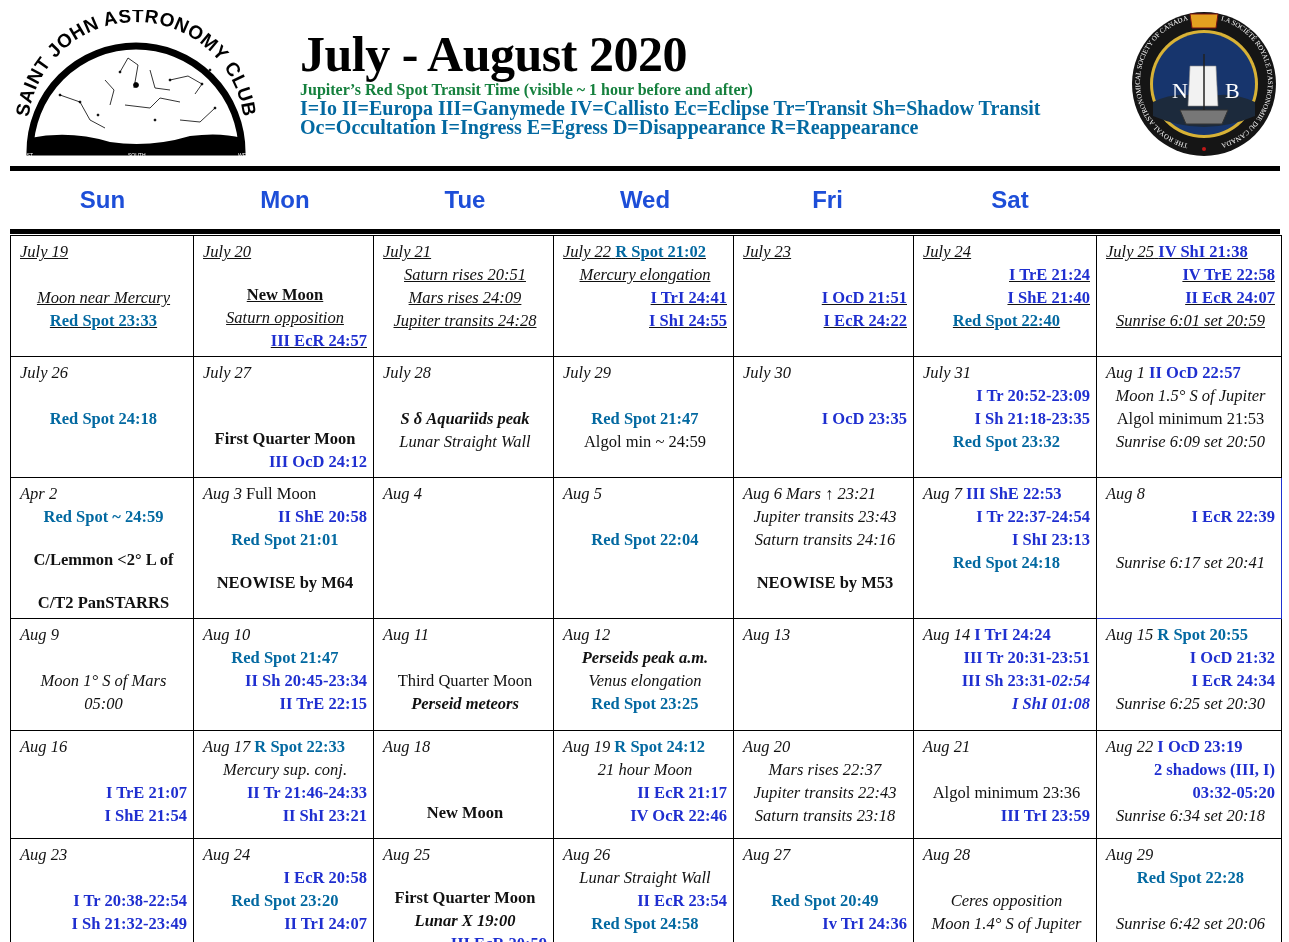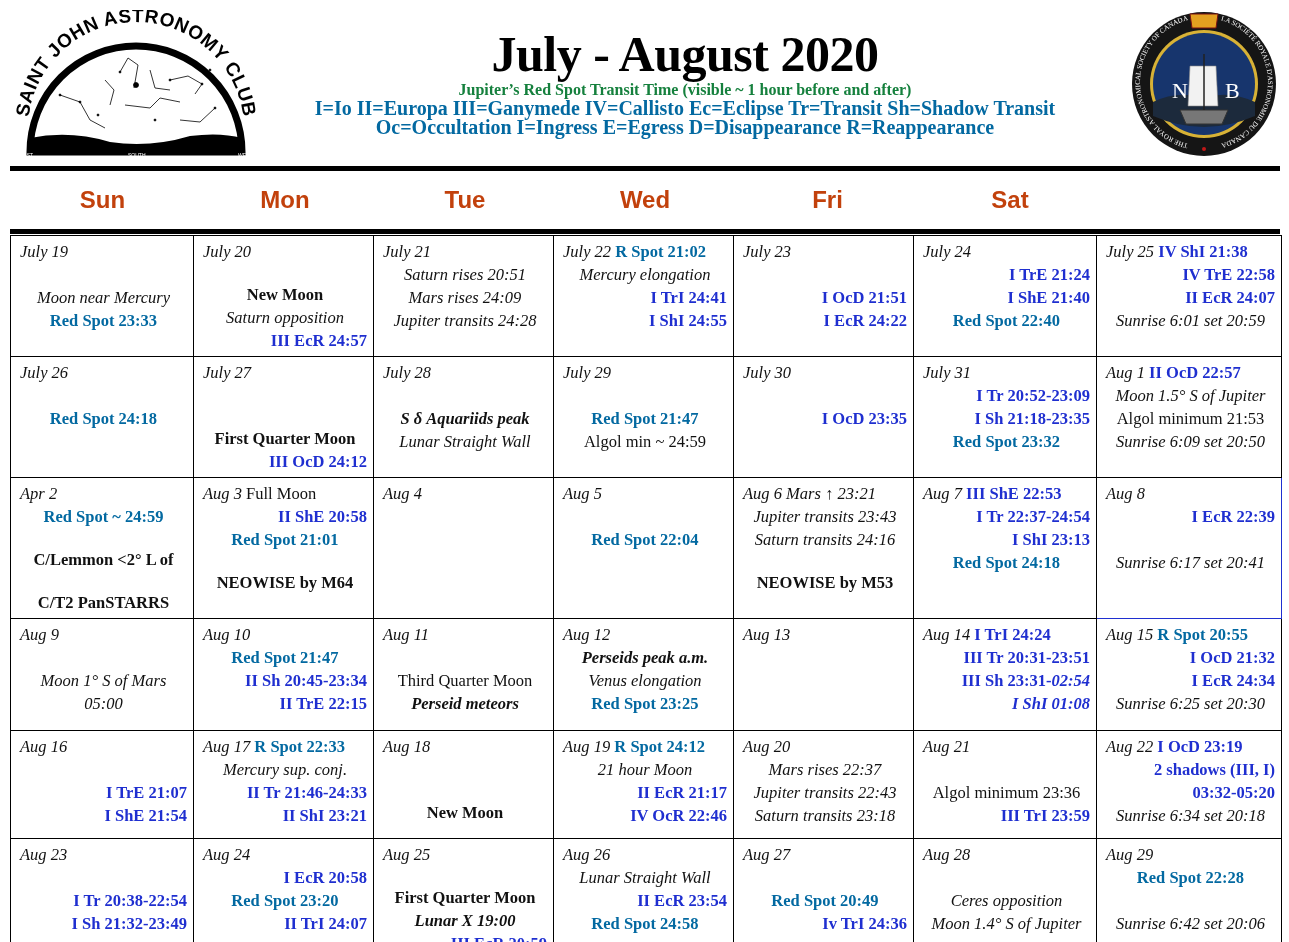--- a/index.html
+++ b/index.html
@@ -1,29 +1,29 @@
 <!DOCTYPE html>
 <html><head>
 <meta charset="utf-8">
 <style>
   html, body { margin:0; padding:0; background:#ffffff; }
   body { width:1289px; height:942px; position:relative; overflow:hidden; font-family:"Liberation Serif", serif; color:#111; }
 
   .logo-left { position:absolute; left:10px; top:10px; width:252px; height:148px; }
   .logo-right { position:absolute; left:1128px; top:6px; width:152px; height:152px; }
 
-  .title-block { position:absolute; left:300px; top:28px; width:770px; text-align:center; }
+  .title-block { position:absolute; left:300px; top:28px; width:770px; }
   .title { font-family:"Liberation Serif", serif; font-weight:bold; font-size:50px; line-height:52px; color:#000; letter-spacing:-0.5px; }
   .sub-red { font-weight:bold; font-size:16px; line-height:19px; color:#15803d; }
   .sub-blue { font-weight:bold; font-size:20px; line-height:19px; color:#0369a1; }
 
   .rule { position:absolute; left:10px; width:1270px; height:5px; background:#000; }
 
   .dow-row { position:absolute; left:10px; top:172px; width:1270px; height:56px; display:flex; }
-  .dow { font-family:"Liberation Sans", sans-serif; font-weight:bold; font-size:24px; text-align:center; line-height:56px; color:#c2410c; }
+  .dow { font-family:"Liberation Sans", sans-serif; font-weight:bold; font-size:24px; text-align:center; line-height:56px; color:#1d4ed8; }
 
   .grid { position:absolute; left:10px; top:235px; width:1271px; border-collapse:collapse; table-layout:fixed; }
   .grid td { border:1.5px solid #000; vertical-align:top; padding:4px 6px 4px 9px; text-align:center; font-size:16.5px; line-height:23px; }
   .grid td.blue-border { border-color:#1f2fd0; }
   .line { display:block; white-space:nowrap; }
   .date { font-style:italic; color:#111; }
   .left { text-align:left; display:block; }
   .red { color:#0369a1; font-weight:bold; font-style:normal; }
   .blue { color:#1f2fd0; font-weight:bold; font-style:normal;text-align:right; }
   .it { font-style:italic; }
@@ -119,21 +119,21 @@
   <colgroup>
     <col style="width:183px">
       <col style="width:180px">
       <col style="width:180px">
       <col style="width:180px">
       <col style="width:180px">
       <col style="width:183px">
       <col style="width:185px">
   </colgroup>
   <tbody id="calendar-body">
-      <tr style="height: 110px;">
+      <tr style="height: 110px; text-decoration: underline;">
         <td>
           <span class="left"><span class="date">July 19</span></span>
           <span class="blank"></span>
           <span class="line it"><span>Moon near Mercury</span></span>
           <span class="line red"><span>Red Spot 23:33</span></span>
         </td>
         <td>
           <span class="left"><span class="date">July 20</span></span>
           <span class="line bold"><span>New Moon</span></span>
           <span class="line it"><span>Saturn opposition</span></span>

